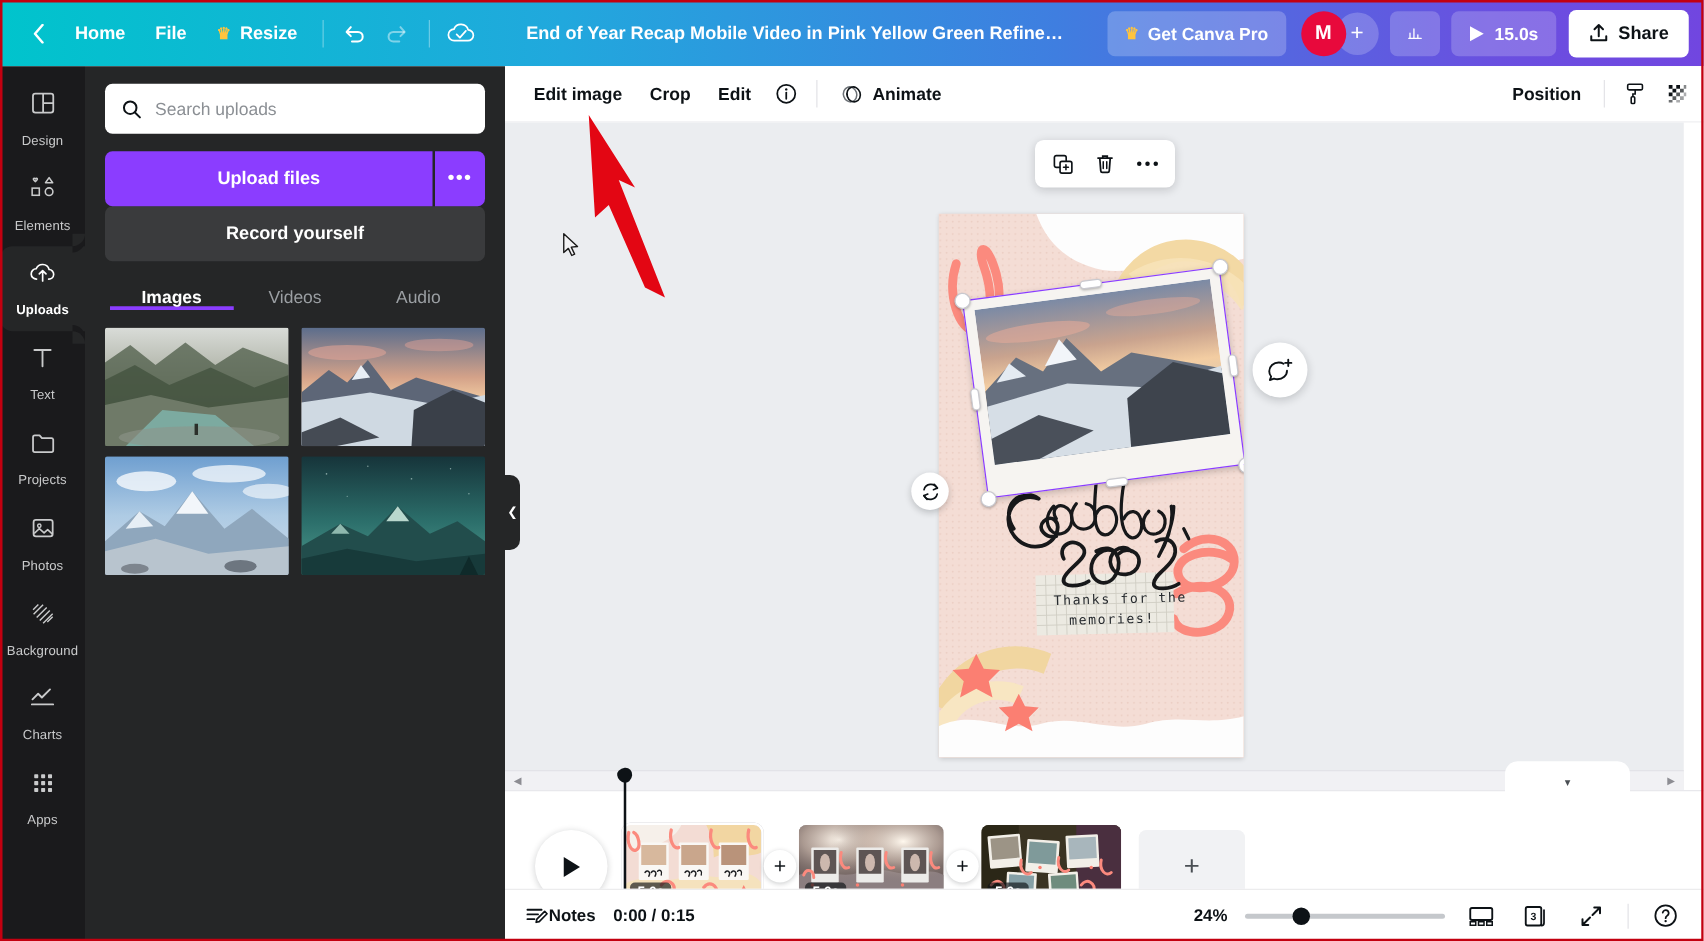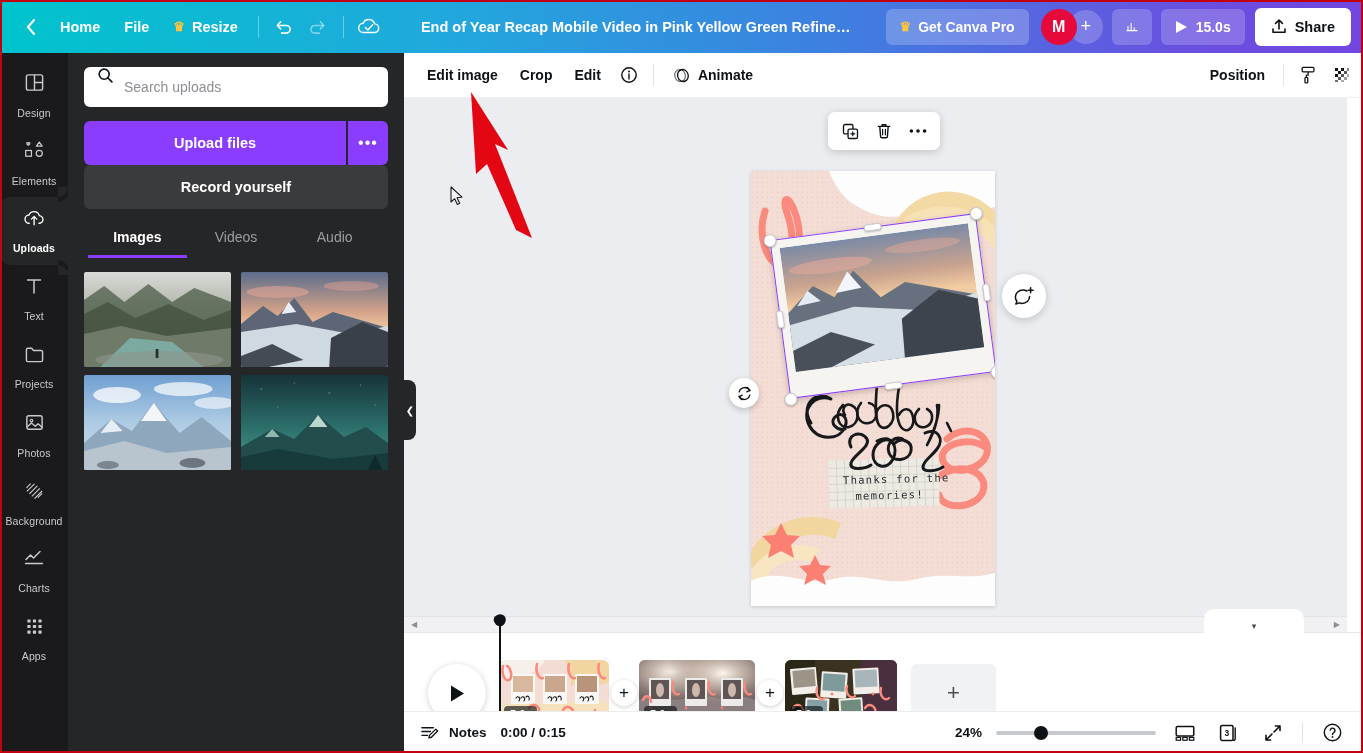--- a/index.html
+++ b/index.html
@@ -62,36 +62,36 @@
   }
   .rail-item.active::before { top: -10px; border-bottom-right-radius: 10px; box-shadow: 0 5px 0 0 #1a1a1c; }
   .rail-item.active::after { bottom: -10px; border-top-right-radius: 10px; box-shadow: 0 -5px 0 0 #1a1a1c; }
 
   
   .panel {
     position: absolute; top: 53px; left: 68px; width: 336px; height: 700px;
     background: #252627; padding: 14px 16px 0 16px;
   }
   .search-box { height: 40px; background: #fff; border-radius: 6px;
-                display: flex; gap: 10px; padding: 0 13px; }
+                display: flex; align-items: center; gap: 10px; padding: 0 13px; }
   .search-box input { border: none; outline: none; flex: 1; font-size: 14px;
                       font-family: "Liberation Sans", sans-serif; color: #0d1216; background: transparent; }
   .search-box input::placeholder { color: #8b8f94; }
   .upload-row { display: flex; margin-top: 14px; gap: 2px; }
   .upload-btn { flex: 1; height: 44px; background: #8b3dff; color: #fff; border-radius: 6px 0 0 6px;
                 display: flex; align-items: center; justify-content: center;
                 font-size: 14.5px; font-weight: bold; }
   .upload-more { width: 40px; height: 44px; background: #8b3dff; color: #fff; border-radius: 0 6px 6px 0;
                  display: flex; align-items: center; justify-content: center;
                  font-size: 16px; letter-spacing: 1px; }
   .record-btn { height: 44px; background: #3a3b3d; color: #fff; border-radius: 6px;
                 display: flex; align-items: center; justify-content: center;
                 font-size: 14.5px; font-weight: bold; }
   .tabs { display: flex; margin-top: 20px; padding: 0 4px; gap: 0; }
-  .tab { flex: 1; text-align: center; padding-bottom: 10px; font-size: 14px; color: #9b9fa3; }
+  .tab { flex: 1; text-align: center; font-size: 14px; color: #9b9fa3; }
   .tab.active { color: #fff; font-weight: bold; border-bottom: 3px solid #8b3dff; }
   .grid { margin-top: 14px; display: grid; grid-template-columns: 1fr 1fr; gap: 8px 10px; }
   .thumb { height: 95px; border-radius: 2px; overflow: hidden; position: relative; }
   .thumb svg { display: block; width: 100%; height: 100%; }
   .collapse-handle {
     position: absolute; left: 404px; top: 380px; width: 12px; height: 60px;
     background: #252627; border-radius: 0 8px 8px 0;
     display: flex; align-items: center; justify-content: center;
     color: #fff; font-size: 10px; z-index: 5;
   }
@@ -179,21 +179,21 @@
   .tl-progress { position: absolute; left: 96px; bottom: 14px; width: 366px; height: 5px;
                  background: #8b3dff; border-radius: 3px; }
   .tl-handle { position: absolute; left: 468px; bottom: 9px; width: 26px; height: 15px;
                background: #f1f2f4; display: flex; align-items: center; justify-content: center; }
 
   
   .statusbar { position: absolute; left: 404px; bottom: 0; width: 959px; height: 42px;
                background: #fff; border-top: 1px solid #ececed;
                display: flex; align-items: center; padding: 0 16px; gap: 14px; font-size: 13.5px;
                color: #0d1216; }
-  .sb-item { display: flex; align-items: center; gap: 10px; font-weight: bold; }
+  .sb-item { display: flex; align-items: center; gap: 0; font-weight: bold; }
   .zoom-slider { width: 160px; height: 4px; background: #c5c8cc; border-radius: 2px; position: relative; }
   .zoom-knob { position: absolute; left: 38px; top: -5px; width: 14px; height: 14px; border-radius: 50%;
                background: #0d1216; }
   .sb-icon { width: 30px; height: 28px; display: flex; align-items: center; justify-content: center; }
   .sb-divider { width: 1px; height: 20px; background: #e4e4e8; }
 
   
   .red-border { position: absolute; inset: 0; border: 2px solid #c30010; pointer-events: none; z-index: 60; }
   .red-arrow { position: absolute; left: 440px; top: 80px; z-index: 61; pointer-events: none; }
   .mouse-cursor { position: absolute; left: 450px; top: 186px; z-index: 62; pointer-events: none; }

